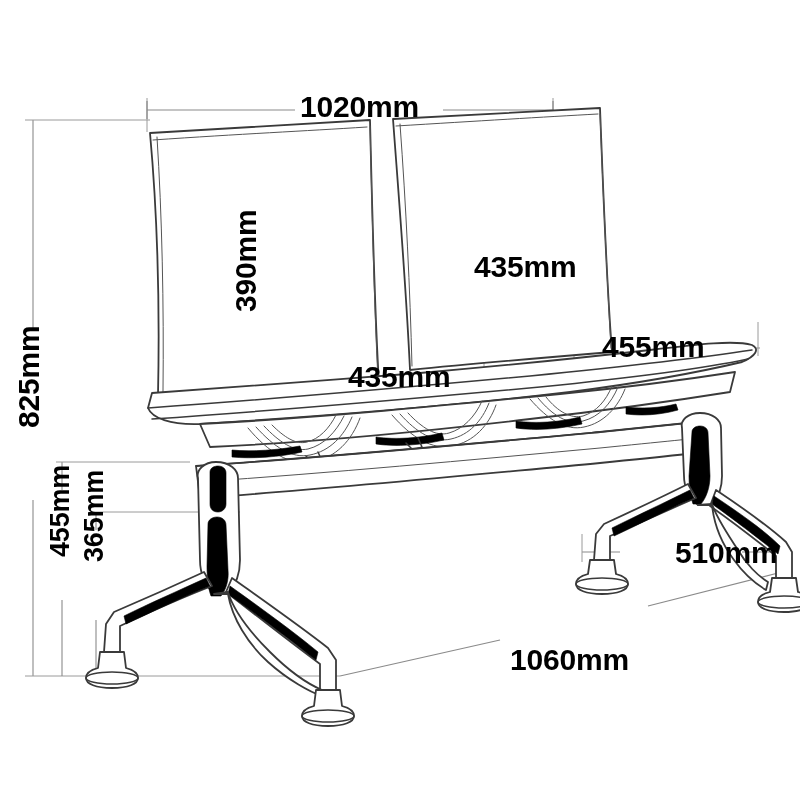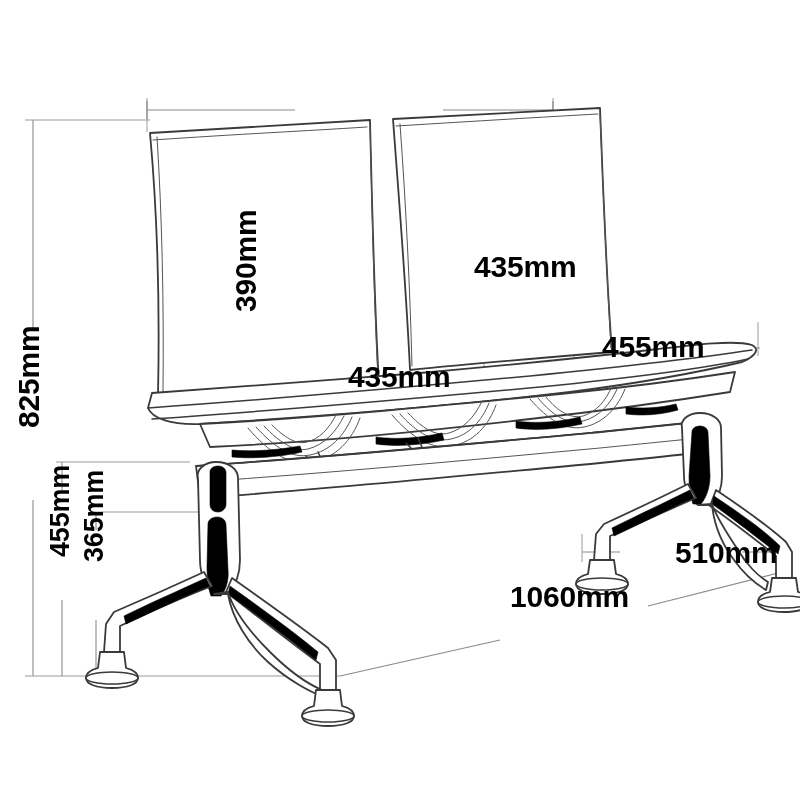--- a/index.html
+++ b/index.html
@@ -279,32 +279,33 @@
       <ellipse class="ol2" cx="602" cy="584" rx="26" ry="6"></ellipse>
 
       <path class="ol" d="M772,578 L 796,578 L 798,592
                            C 806,594 810,598 810,602 C 810,608 800,612 784,612
                            C 768,612 758,608 758,602 C 758,598 762,594 770,592 Z"></path>
       <ellipse class="ol2" cx="784" cy="602" rx="26" ry="6"></ellipse>
     </g>
 
   </svg>
 
+  <div class="dim-label" style="left:300px; top:92px; font-size:30px;">1020mm</div>
 
   <div class="dim-label rot90" style="left:231px; top:312px; font-size:30px;">390mm</div>
 
   <div class="dim-label" style="left:474px; top:252px; font-size:30px;">435mm</div>
 
   <div class="dim-label" style="left:348px; top:362px; font-size:30px;">435mm</div>
 
   <div class="dim-label" style="left:602px; top:332px; font-size:30px;">455mm</div>
 
   <div class="dim-label rot90" style="left:14px; top:428px; font-size:30px;">825mm</div>
 
   <div class="dim-label rot90" style="left:47px; top:557px; font-size:27px;">455mm</div>
 
   <div class="dim-label rot90" style="left:81px; top:562px; font-size:27px;">365mm</div>
 
   <div class="dim-label" style="left:627px; top:538px; font-size:30px;margin-left:48px;">510mm</div>
 
-  <div class="dim-label" style="left:510px; top:582px; font-size:30px;">1060mm</div>
+  <div class="dim-label" style="left:510px; top:645px; font-size:30px;">1060mm</div>
 
 </div>
 
 </body></html>

